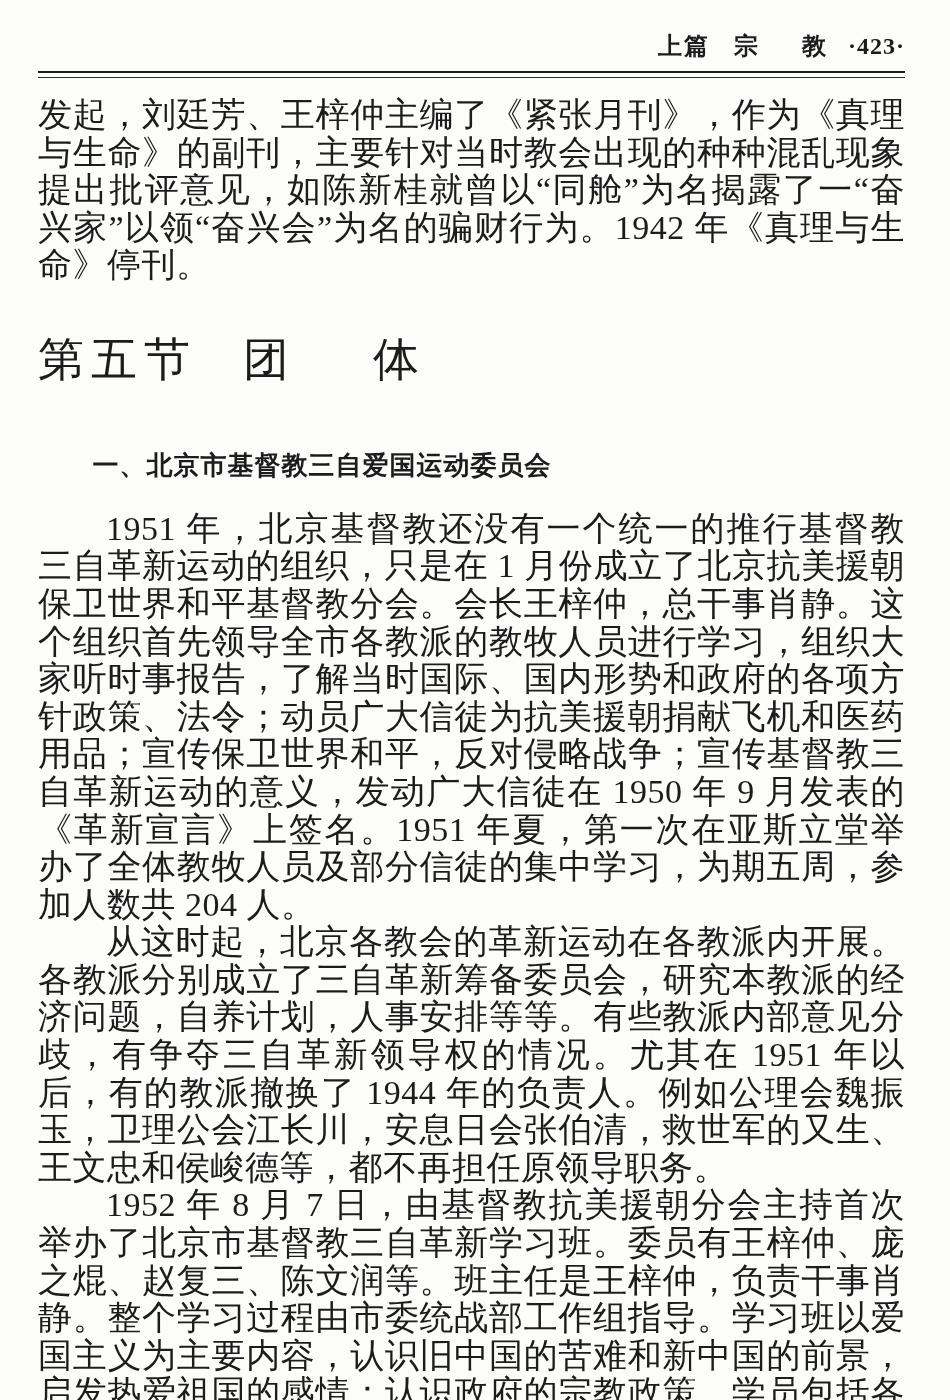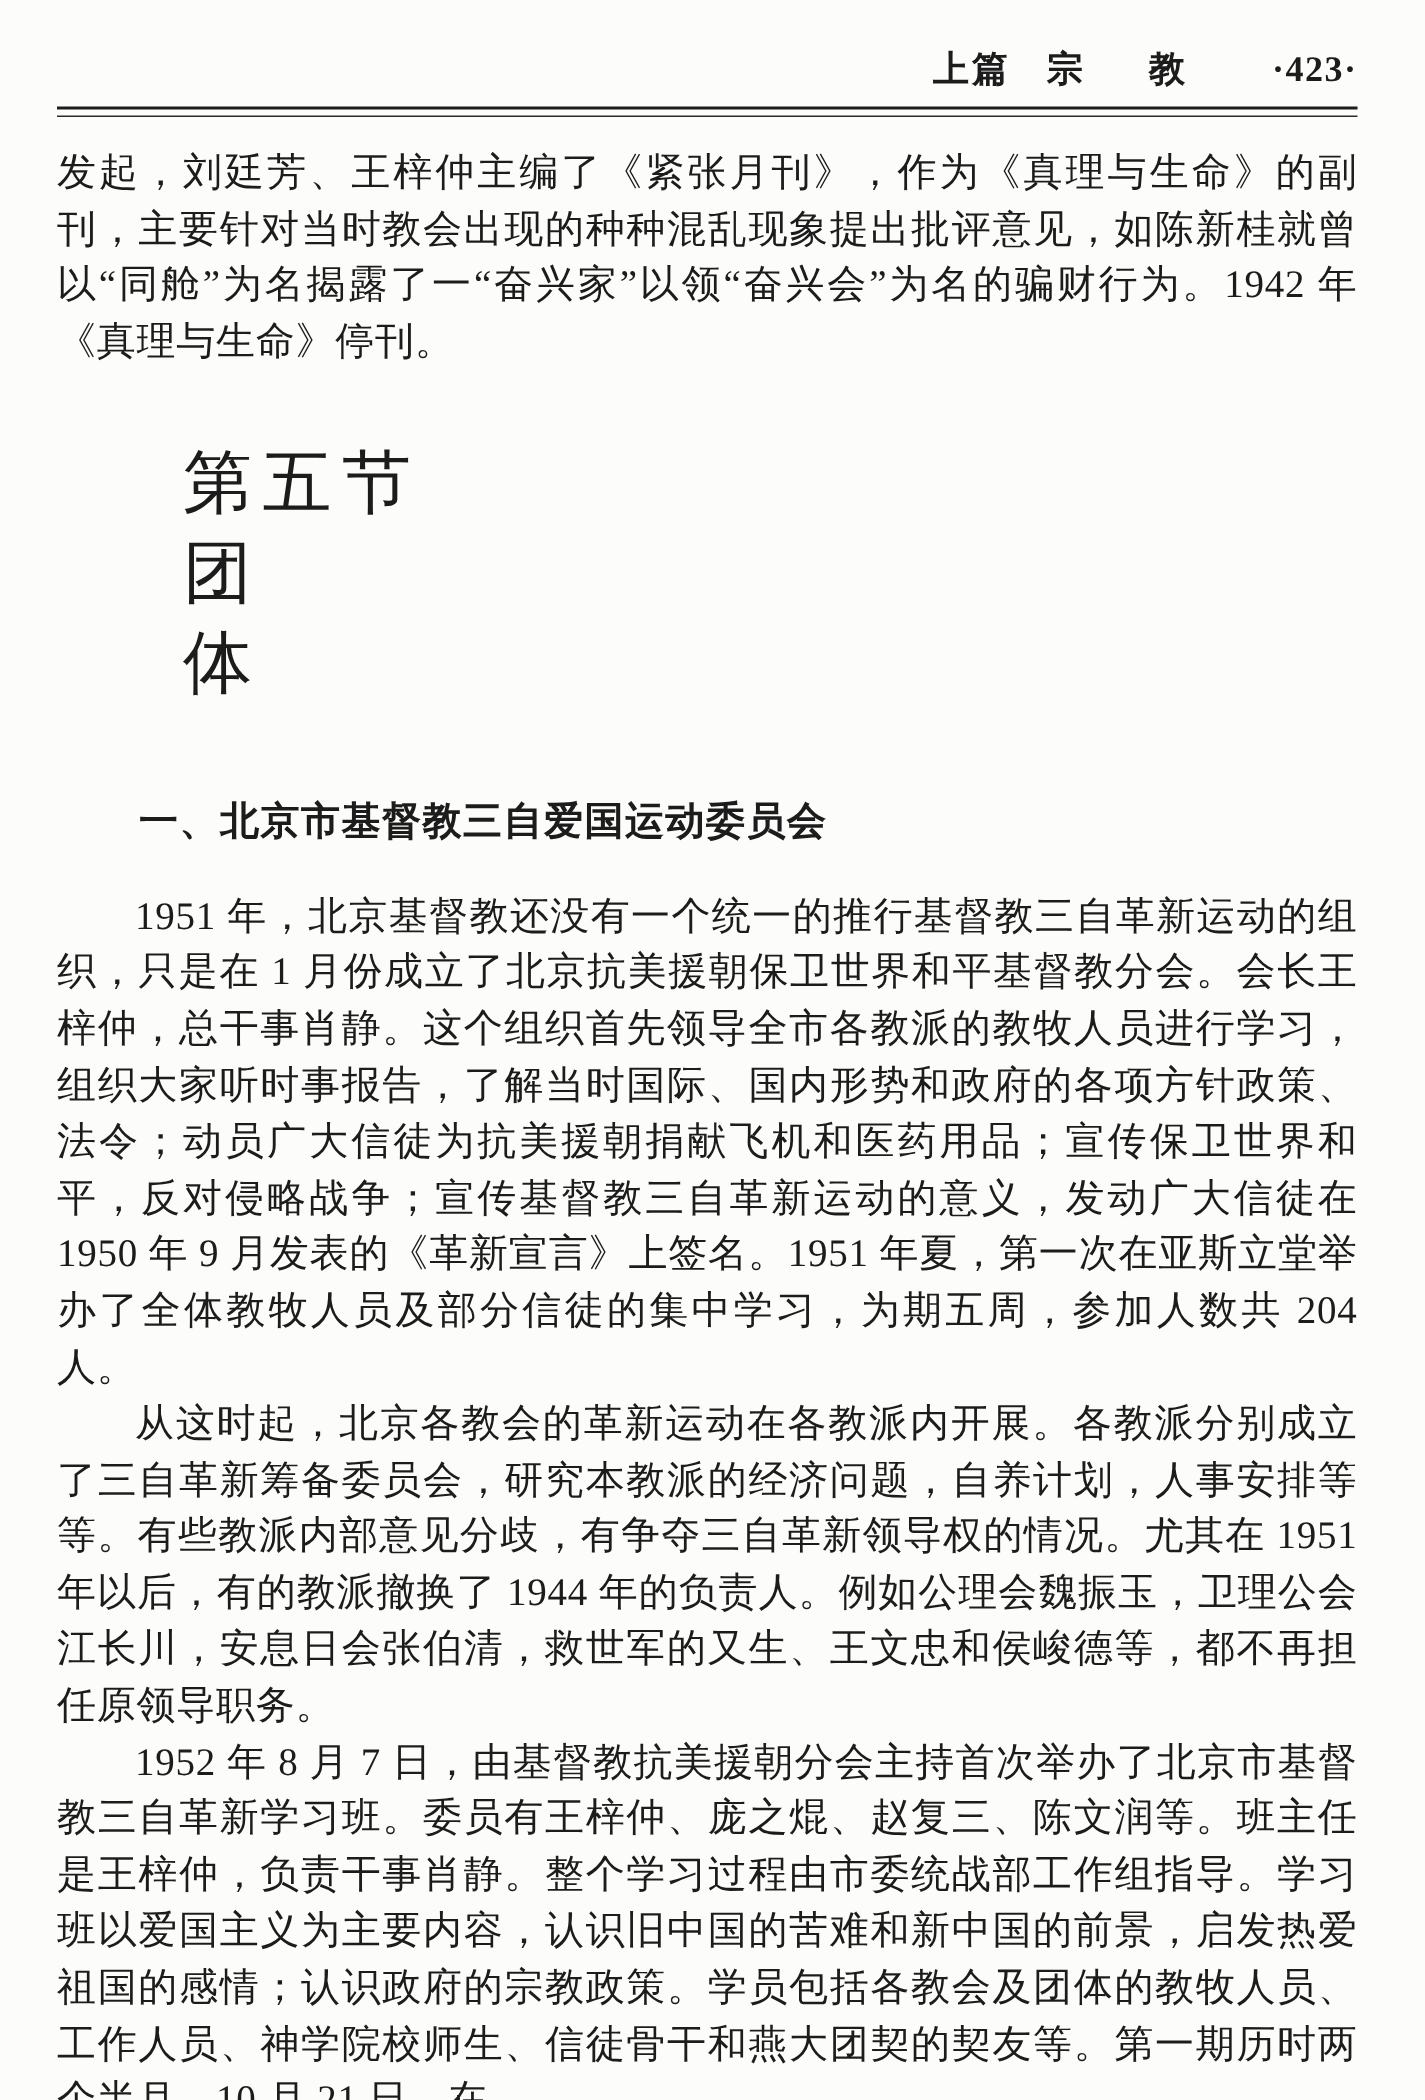--- a/index.html
+++ b/index.html
@@ -24,55 +24,54 @@
     display: flex;
     justify-content: flex-end;
     align-items: baseline;
     height: 32px;
     font-size: 24px;
     font-weight: 700;
     letter-spacing: 2px;
   }
   .page-header .hdr { white-space: pre; }
   .page-header .part { margin-right: 24px; }
-  .page-header .subject { margin-right: 48px; letter-spacing: 10px; }
+  .page-header .subject { margin-right: 12px; letter-spacing: 10px; }
   .page-header .pageno {
     font-family: "Liberation Serif", "DejaVu Serif", serif;
     letter-spacing: 1px;
   }
   .header-rule {
     margin-top: 9px;
     height: 4px;
     border-top: 2px solid #1d1d1b;
     border-bottom: 1px solid #2a2a28;
   }
   
   .body-text {
     margin-top: 18px;
   }
   p.para {
     margin: 0;
-    font-size: 26px;
+    font-size: 34px;
     line-height: 37.6px;
     text-align: justify;
     text-justify: inter-ideograph;
     text-indent: 2em;
     letter-spacing: 0.5px;
   }
   p.para.no-indent { text-indent: 0; }
   
   .section-heading {
     margin: 46px 0 56px 0;
     display: flex;
     align-items: baseline;
     font-size: 46px;
     font-weight: 400;
     line-height: 1.3;
     font-family: Liberation Sans, sans-serif;
-    flex-direction: column;
   }
   .section-heading .sec-label { letter-spacing: 7px; }
   .section-heading .t1 { margin-left: 46px; }
   .section-heading .t2 { margin-left: 84px; }
   
   .subsection-heading {
     margin: 0 0 26px 0;
     font-size: 26px;
     font-weight: 700;
     font-family: "Liberation Sans", "DejaVu Sans", sans-serif;

